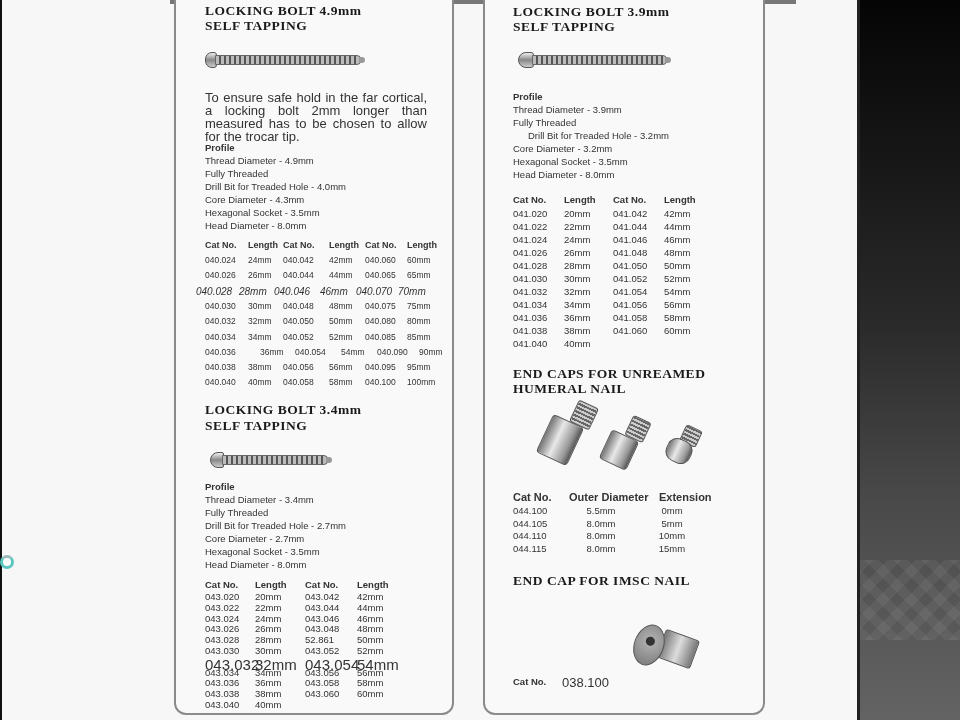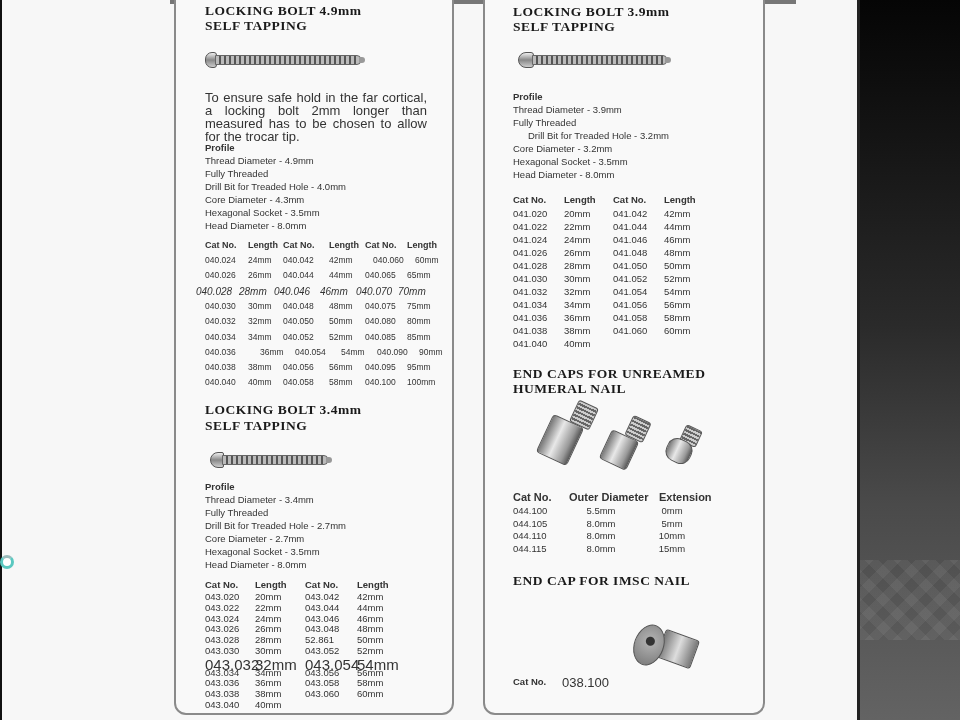--- a/index.html
+++ b/index.html
@@ -80,21 +80,21 @@
 <div class="txt" style="left:205px;top:180px;">Drill Bit for Treaded Hole - 4.0mm</div>
 <div class="txt" style="left:205px;top:193px;">Core Diameter - 4.3mm</div>
 <div class="txt" style="left:205px;top:206px;">Hexagonal Socket - 3.5mm</div>
 <div class="txt" style="left:205px;top:219px;">Head Diameter - 8.0mm</div>
 
 <div class="row bold" style="left:205px;top:240px;font-size:9px;">
   <span style="width:43px">Cat No.</span><span style="width:35px">Length</span><span style="width:46px">Cat No.</span><span style="width:36px">Length</span><span style="width:42px">Cat No.</span><span>Length</span>
 </div>
 
 <div id="t49">
-    <div class="row" style="left: 205px; top: 255px; font-size: 8.5px;"><span style="width: 43px;">040.024</span><span style="width: 35px;">24mm</span><span style="width: 46px;">040.042</span><span style="width: 36px;">42mm</span><span style="width: 42px; margin-left: 8px;">040.060</span><span>60mm</span></div>
+    <div class="row" style="left: 205px; top: 255px; font-size: 8.5px;"><span style="width: 43px;">040.024</span><span style="width: 35px;">24mm</span><span style="width: 46px;">040.042</span><span style="width: 36px;">42mm</span><span style="width: 42px;">040.060</span><span>60mm</span></div>
     <div class="row" style="left: 205px; top: 270.3px; font-size: 8.5px;"><span style="width: 43px;">040.026</span><span style="width: 35px;">26mm</span><span style="width: 46px;">040.044</span><span style="width: 36px;">44mm</span><span style="width: 42px;">040.065</span><span>65mm</span></div>
     <div class="row" style="left: 196px; top: 285.6px; font-size: 10px; font-style: italic;"><span style="width: 43px;">040.028</span><span style="width: 35px;">28mm</span><span style="width: 46px;">040.046</span><span style="width: 36px;">46mm</span><span style="width: 42px;">040.070</span><span>70mm</span></div>
     <div class="row" style="left: 205px; top: 300.9px; font-size: 8.5px;"><span style="width: 43px;">040.030</span><span style="width: 35px;">30mm</span><span style="width: 46px;">040.048</span><span style="width: 36px;">48mm</span><span style="width: 42px;">040.075</span><span>75mm</span></div>
     <div class="row" style="left: 205px; top: 316.2px; font-size: 8.5px;"><span style="width: 43px;">040.032</span><span style="width: 35px;">32mm</span><span style="width: 46px;">040.050</span><span style="width: 36px;">50mm</span><span style="width: 42px;">040.080</span><span>80mm</span></div>
     <div class="row" style="left: 205px; top: 331.5px; font-size: 8.5px;"><span style="width: 43px;">040.034</span><span style="width: 35px;">34mm</span><span style="width: 46px;">040.052</span><span style="width: 36px;">52mm</span><span style="width: 42px;">040.085</span><span>85mm</span></div>
     <div class="row" style="left: 205px; top: 346.8px; font-size: 8.5px;"><span style="width: 55px;">040.036</span><span style="width: 35px;">36mm</span><span style="width: 46px;">040.054</span><span style="width: 36px;">54mm</span><span style="width: 42px;">040.090</span><span>90mm</span></div>
     <div class="row" style="left: 205px; top: 362.1px; font-size: 8.5px;"><span style="width: 43px;">040.038</span><span style="width: 35px;">38mm</span><span style="width: 46px;">040.056</span><span style="width: 36px;">56mm</span><span style="width: 42px;">040.095</span><span>95mm</span></div>
     <div class="row" style="left: 205px; top: 377.4px; font-size: 8.5px;"><span style="width: 43px;">040.040</span><span style="width: 35px;">40mm</span><span style="width: 46px;">040.058</span><span style="width: 36px;">58mm</span><span style="width: 42px;">040.100</span><span>100mm</span></div>
   </div>
 

